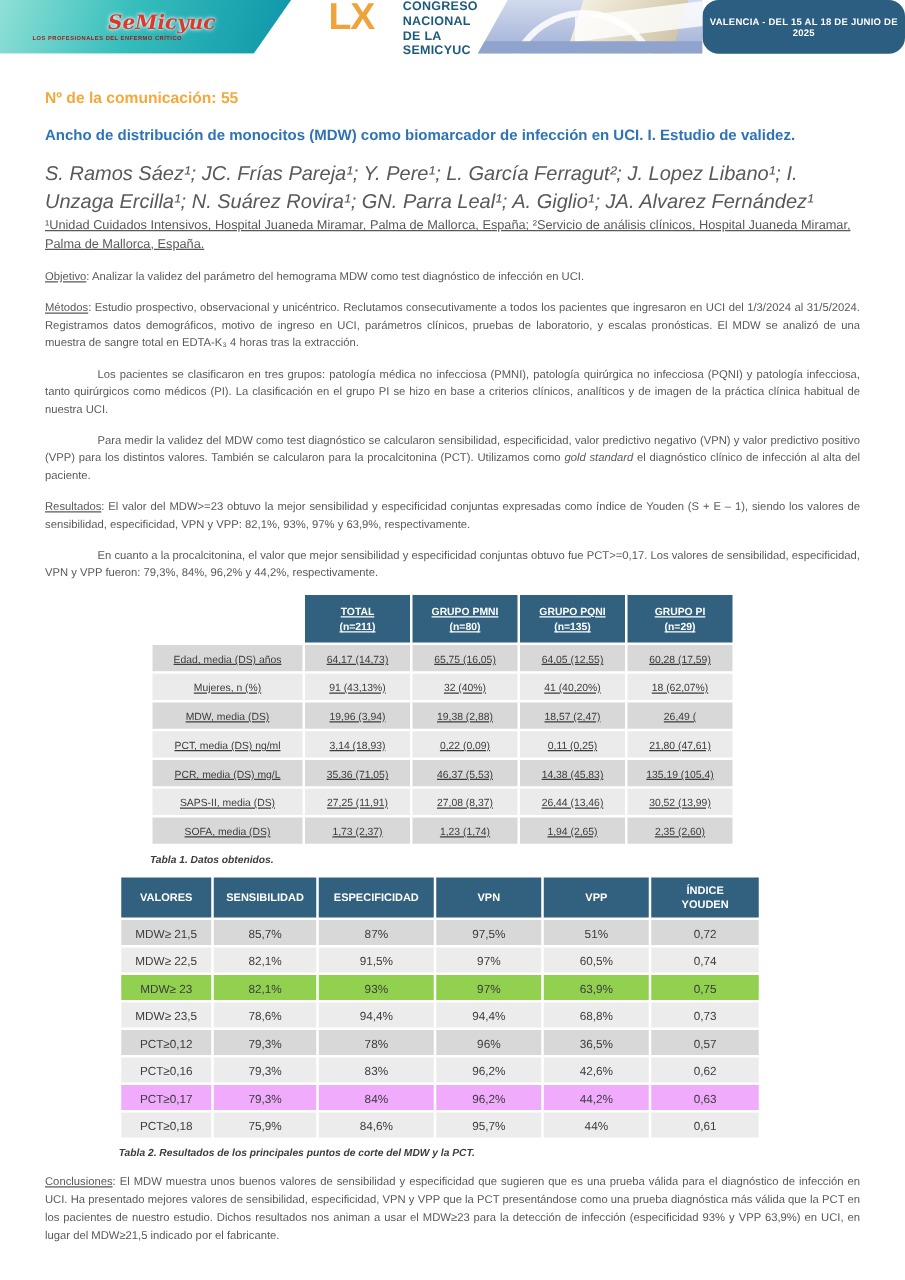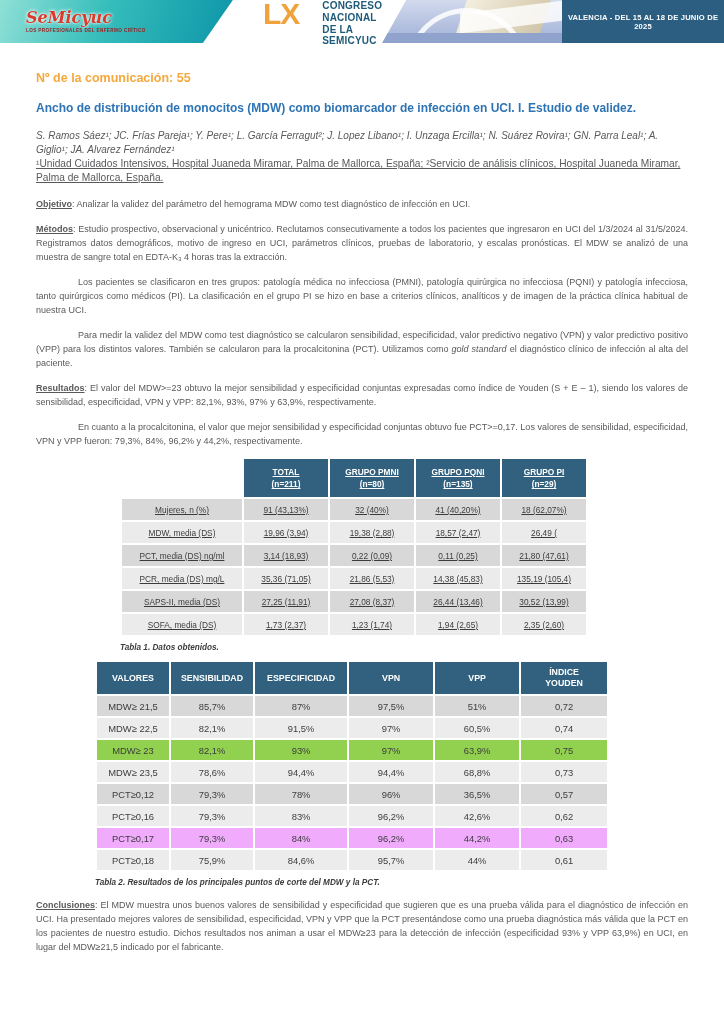--- a/index.html
+++ b/index.html
@@ -5,47 +5,47 @@
   html,body{margin:0;padding:0;background:#ffffff;}
   .page{width:724px;height:1024px;position:relative;background:#fff;overflow:hidden;
         font-family:"Liberation Sans",sans-serif;}
 
   
   .banner{height:43px;display:flex;background:#fff;position:relative;}
   .b-teal{width:256px;box-sizing:border-box;padding-left:26px;display:flex;flex-direction:column;justify-content:center;
           background:linear-gradient(108deg,#8fe0d6 0%,#35bdbb 45%,#0d95a9 100%);
           clip-path:polygon(0 0,100% 0,calc(100% - 30px) 100%,0 100%);}
   .logo-word{font-family:"DejaVu Serif",serif;font-style:italic;font-weight:bold;font-size:16px;
-             color:#d93a2b;text-shadow:0 0 2px #ffffff,0 0 4px #ffffff;line-height:1;}
+             color:#d93a2b;text-shadow:0 0 2px #ffffff,0 0 4px #ffffff;line-height:1;text-align:center;}
   .logo-tag{font-size:4.6px;font-weight:bold;color:#9e1b1b;letter-spacing:.4px;margin-top:2px;}
   .b-mid{flex:1;display:flex;align-items:flex-start;gap:23px;padding-left:30px;background:#fff;}
   .lx{font-size:30px;font-weight:bold;color:#f0a23b;line-height:.9;letter-spacing:-1px;}
   .congress div{font-size:10px;font-weight:bold;color:#1e5b7a;letter-spacing:.2px;line-height:1.18;}
   .b-photo{width:200px;position:relative;overflow:hidden;
            background:linear-gradient(180deg,#d2daee 0%,#b6c2e0 55%,#9fb0d6 100%);
            clip-path:polygon(24px 0,100% 0,100% 100%,0 100%);}
   .ph-arc{position:absolute;left:22px;top:8px;width:116px;height:64px;border:5px solid rgba(255,255,255,.85);
           border-bottom:none;border-radius:50% 50% 0 0/95% 95% 0 0;}
   .ph-beam{position:absolute;left:78px;top:-4px;width:84px;height:50px;transform:skewX(-18deg);
            background:linear-gradient(100deg,rgba(246,240,222,.95),rgba(211,197,162,.9));}
   .ph-wing{position:absolute;right:-18px;top:6px;width:120px;height:20px;transform:skewY(-7deg);
            background:rgba(255,255,255,.8);}
   .ph-base{position:absolute;left:0;bottom:0;width:100%;height:10px;background:#8fa3cc;}
   .b-navy{width:180px;background:#2b5e80;color:#fff;display:flex;align-items:center;justify-content:center;
-          font-size:7.6px;font-weight:bold;letter-spacing:.2px;text-align:center;}
+          font-size:7.6px;font-weight:bold;letter-spacing:.2px;text-align:center;border-radius:13px;}
 
   
   .content{padding:28px 36px 0 36px;color:#58595b;}
   .comm{color:#f5a83b;font-size:12.5px;font-weight:bold;}
   .title{color:#2e74b5;font-size:12px;font-weight:bold;line-height:1.3;margin-top:16px;}
-  .authors{font-style:italic;font-size:10px;line-height:1.42;margin-top:12px;}
+  .authors{font-style:italic;font-size:16px;line-height:1.42;margin-top:12px;}
   .affil{font-size:10.2px;line-height:1.42;text-decoration:underline;}
   .para{font-size:9px;line-height:1.56;text-align:justify;margin-top:11px;}
   .para.indent{text-indent:42px;}
-  .lbl{font-weight:bold;text-decoration:underline;text-underline-offset:1px;}
+  .lbl{font-weight:normal;text-decoration:underline;text-underline-offset:1px;}
   .it{font-style:italic;}
 
   
   table{border-collapse:collapse;table-layout:fixed;}
   .t1{margin-left:84px;margin-top:9px;}
   .t1 col.c0{width:122px}.t1 col.cv{width:86px}
   .t1 th,.t1 td{border:2px solid #fff;text-align:center;text-decoration:underline;}
   .t1 thead th{background:#31617f;color:#fff;font-weight:bold;font-size:8.3px;height:36px;line-height:1.5;}
   .t1 thead th.blank{background:#fff;border:none;}
   .t1 tbody td{font-size:8.3px;color:#3c3c3c;height:21px;padding:0 3px;}
@@ -139,20 +139,27 @@
               <div>(n=135)</div>
             </th>
           <th>
               <div>GRUPO PI</div>
               <div>(n=29)</div>
             </th>
         </tr>
       </thead>
       <tbody>
           <tr>
+            <td>Edad, media (DS) años</td>
+            <td>64,17 (14,73)</td>
+            <td>65,75 (16,05)</td>
+            <td>64,05 (12,55)</td>
+            <td>60,28 (17,59)</td>
+          </tr>
+          <tr>
             <td>Mujeres, n (%)</td>
             <td>91 (43,13%)</td>
             <td>32 (40%)</td>
             <td>41 (40,20%)</td>
             <td>18 (62,07%)</td>
           </tr>
           <tr>
             <td>MDW, media (DS)</td>
             <td>19,96 (3,94)</td>
             <td>19,38 (2,88)</td>
@@ -162,21 +169,21 @@
           <tr>
             <td>PCT, media (DS) ng/ml</td>
             <td>3,14 (18,93)</td>
             <td>0,22 (0,09)</td>
             <td>0,11 (0,25)</td>
             <td>21,80 (47,61)</td>
           </tr>
           <tr>
             <td>PCR, media (DS) mg/L</td>
             <td>35,36 (71,05)</td>
-            <td>21,86 (5,53)</td>
+            <td>46,37 (5,53)</td>
             <td>14,38 (45,83)</td>
             <td>135,19 (105,4)</td>
           </tr>
           <tr>
             <td>SAPS-II, media (DS)</td>
             <td>27,25 (11,91)</td>
             <td>27,08 (8,37)</td>
             <td>26,44 (13,46)</td>
             <td>30,52 (13,99)</td>
           </tr>

